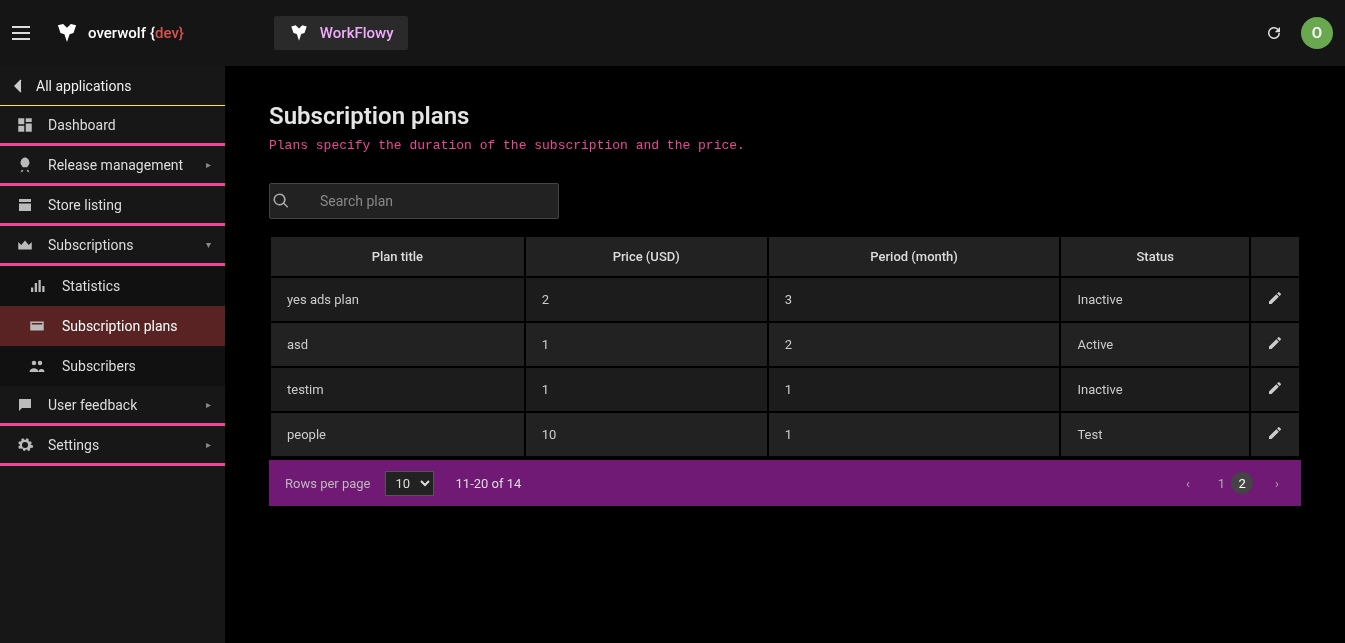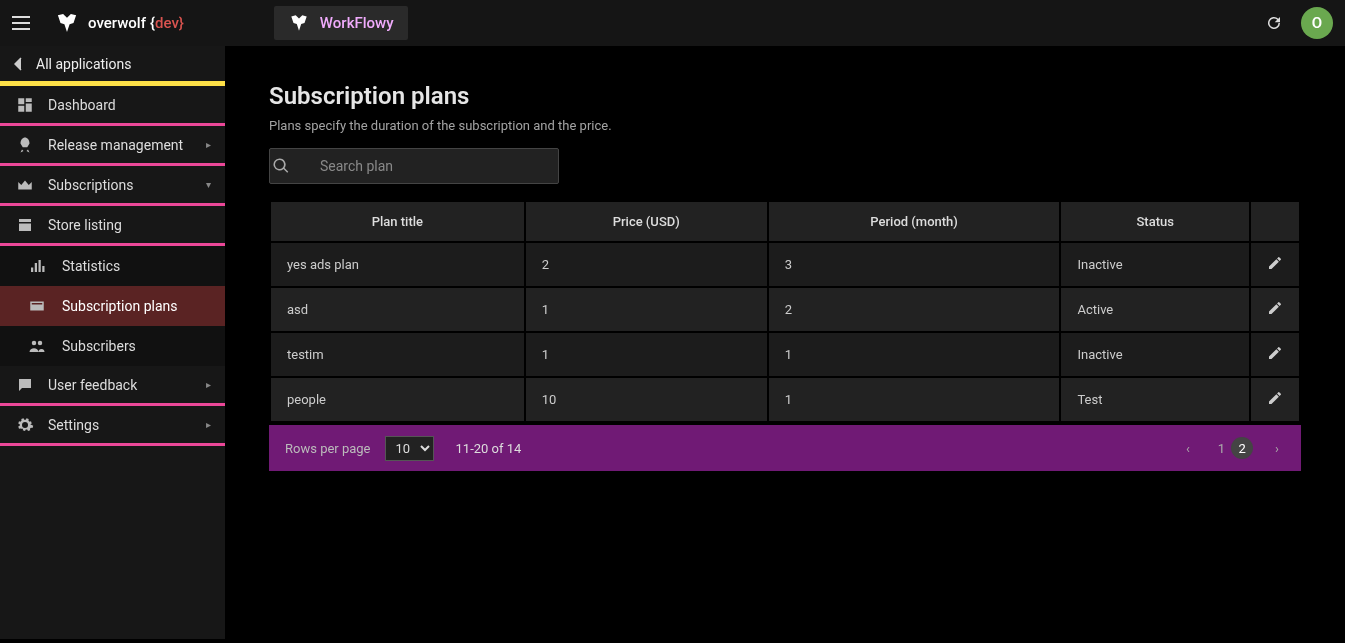--- a/index.html
+++ b/index.html
@@ -1,46 +1,46 @@
 <!DOCTYPE html>
 <html><head>
 <meta charset="utf-8">
 <style>
 * { margin: 0; padding: 0; box-sizing: border-box; font-family: -apple-system, BlinkMacSystemFont, "Segoe UI", Roboto, sans-serif; }
 body { background: #000; color: #ccc; width: 1345px; height: 643px; overflow: hidden; }
-.topbar { height: 46px; display: flex; align-items: center; padding: 0 12px; background: #151515; }
+.topbar { height: 66px; display: flex; align-items: center; padding: 0 12px; background: #151515; }
 .hamburger { width: 24px; height: 24px; cursor: pointer; display: flex; flex-direction: column; justify-content: center; gap: 4px; margin-right: 18px; }
 .hamburger span { display: block; height: 2px; background: #ddd; width: 18px; }
 .brand-text { color: #fff; font-size: 15px; font-weight: 500; display: inline-flex; align-items: center; }
 .brand-text .brace-l { color: #fff; margin-left: 4px; }
 .brand-text .dev { color: #d9534f; }
 .brand-text .brace-r { color: #d9534f; }
 .wolf-icon { width: 26px; height: 26px; margin-right: 8px; }
 .app-chip { display: flex; align-items: center; background: #2a2a2a; padding: 6px 14px; border-radius: 2px; margin-left: 90px; }
 .app-chip .wolf-icon { width: 22px; height: 22px; margin-right: 10px; }
 .app-chip-name { color: #f0abfc; font-size: 15px; font-weight: 500; }
 .topbar-right { margin-left: auto; display: flex; align-items: center; gap: 18px; }
 .refresh-icon { width: 18px; height: 18px; cursor: pointer; color: #ddd; }
 .avatar { width: 32px; height: 32px; border-radius: 50%; background: #6aa84f; display: flex; align-items: center; justify-content: center; color: #fff; font-weight: 600; font-size: 15px; cursor: pointer; }
 
 .layout { display: flex; height: calc(643px - 50px); }
 .sidebar { width: 225px; background: #171717; display: flex; flex-direction: column; }
-.sidebar .back { display: flex; align-items: center; height: 40px; padding: 0 14px; font-size: 14px; color: #eee; cursor: pointer; border-bottom: 5px solid #fde047; }
+.sidebar .back { display: flex; align-items: center; height: 40px; padding: 0 14px; font-size: 14px; color: #eee; cursor: pointer; border-bottom: 1px solid #fde047; }
 .sidebar .back .chev { margin-right: 14px; width: 8px; }
 .nav-item { display: flex; align-items: center; height: 40px; padding: 0 14px 0 16px; font-size: 14px; color: #ddd; cursor: pointer; border-bottom: 3px solid #ec4899; position: relative; }
 .nav-item .nav-icon { width: 18px; height: 18px; margin-right: 14px; fill: #bbb; }
 .nav-item .caret { margin-left: auto; color: #888; font-size: 10px; }
 .nav-item.sub { padding-left: 28px; border-bottom: none; }
 .nav-item.sub .nav-icon { margin-right: 16px; }
 .nav-item.active { background: #5a2323; color: #fff; }
 .nav-sub-group { background: #111; }
 
 .main { flex: 1; background: #000; padding: 36px 44px; overflow: auto; }
 .page-title { font-size: 24px; font-weight: 600; color: #e5e5e5; margin-bottom: 8px; }
-.page-subtitle { font-size: 13px; color: #a3a3a3; margin-bottom: 15px; }
+.page-subtitle { font-size: 13px; color: #ec4899; margin-bottom: 30px; font-family: Liberation Mono, monospace; }
 
 .search-wrap { display: flex; align-items: center; background: #222; border: 1px solid #444; border-radius: 2px; width: 290px; height: 36px; padding: 0 2px; margin-bottom: 16px; gap: 20px; }
 .search-wrap svg { width: 18px; height: 18px; fill: #aaa; margin-right: 10px; }
 .search-wrap input { background: transparent; border: none; color: #ccc; font-size: 14px; outline: none; flex: 1; }
 .search-wrap input::placeholder { color: #888; }
 
 table { width: 100%; border-collapse: separate; border-spacing: 2px; }
 thead th { background: #222; text-align: center; padding: 12px 16px; font-size: 13px; font-weight: 500; color: #ddd; }
 tbody td { background: #1c1c1c; padding: 12px 16px; font-size: 13px; color: #ccc; }
 tbody tr.alt td { background: #222; }
@@ -108,31 +108,31 @@
     <div class="nav-item">
       <svg class="nav-icon" viewBox="0 0 24 24">
           <path d="M12 2c3 0 6 3 6 8l-3 5h-6l-3-5c0-5 3-8 6-8zm-4 16l-2 4 4-2zm8 0l2 4-4-2z"></path>
         </svg>
       <span>Release management</span>
       <span class="caret">▸</span>
     </div>
 
     <div class="nav-item">
       <svg class="nav-icon" viewBox="0 0 24 24">
+          <path d="M4 4h16v4H4zm0 6h16v10H4zm3 3h4v4H7z"></path>
+        </svg>
+      <span>Store listing</span>
+    </div>
+
+    <div class="nav-item">
+      <svg class="nav-icon" viewBox="0 0 24 24">
           <path d="M3 8l4 4 5-6 5 6 4-4v10H3z"></path>
         </svg>
       <span>Subscriptions</span>
       <span class="caret">▾</span>
-    </div>
-
-    <div class="nav-item">
-      <svg class="nav-icon" viewBox="0 0 24 24">
-          <path d="M4 4h16v4H4zm0 6h16v10H4zm3 3h4v4H7z"></path>
-        </svg>
-      <span>Store listing</span>
     </div>
 
     <div class="nav-sub-group">
       <div class="nav-item sub">
         <svg class="nav-icon" viewBox="0 0 24 24">
             <path d="M4 14h3v6H4zm5-6h3v12H9zm5-4h3v16h-3zm5 8h3v8h-3z"></path>
           </svg>
         <span>Statistics</span>
       </div>
       <div class="nav-item sub active">

